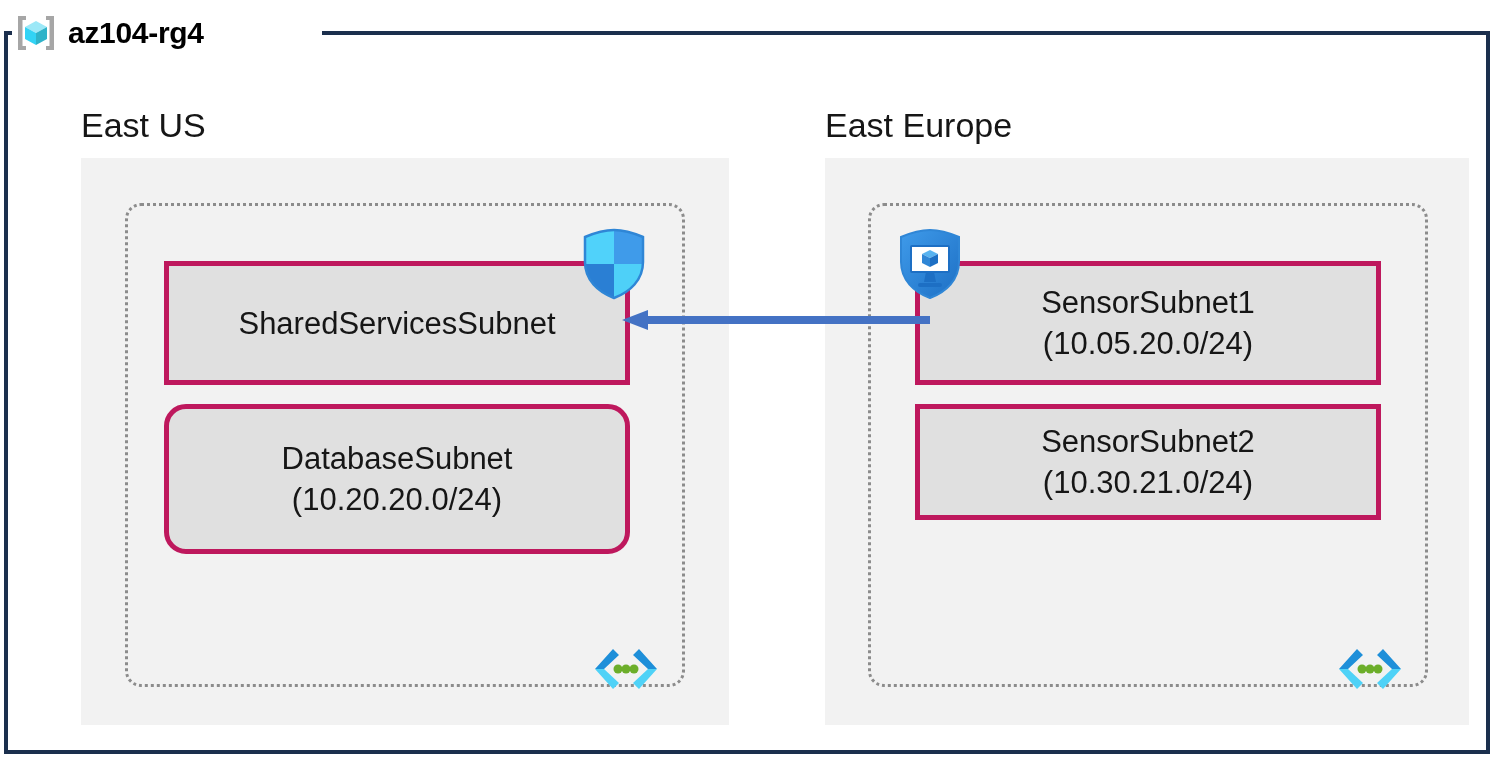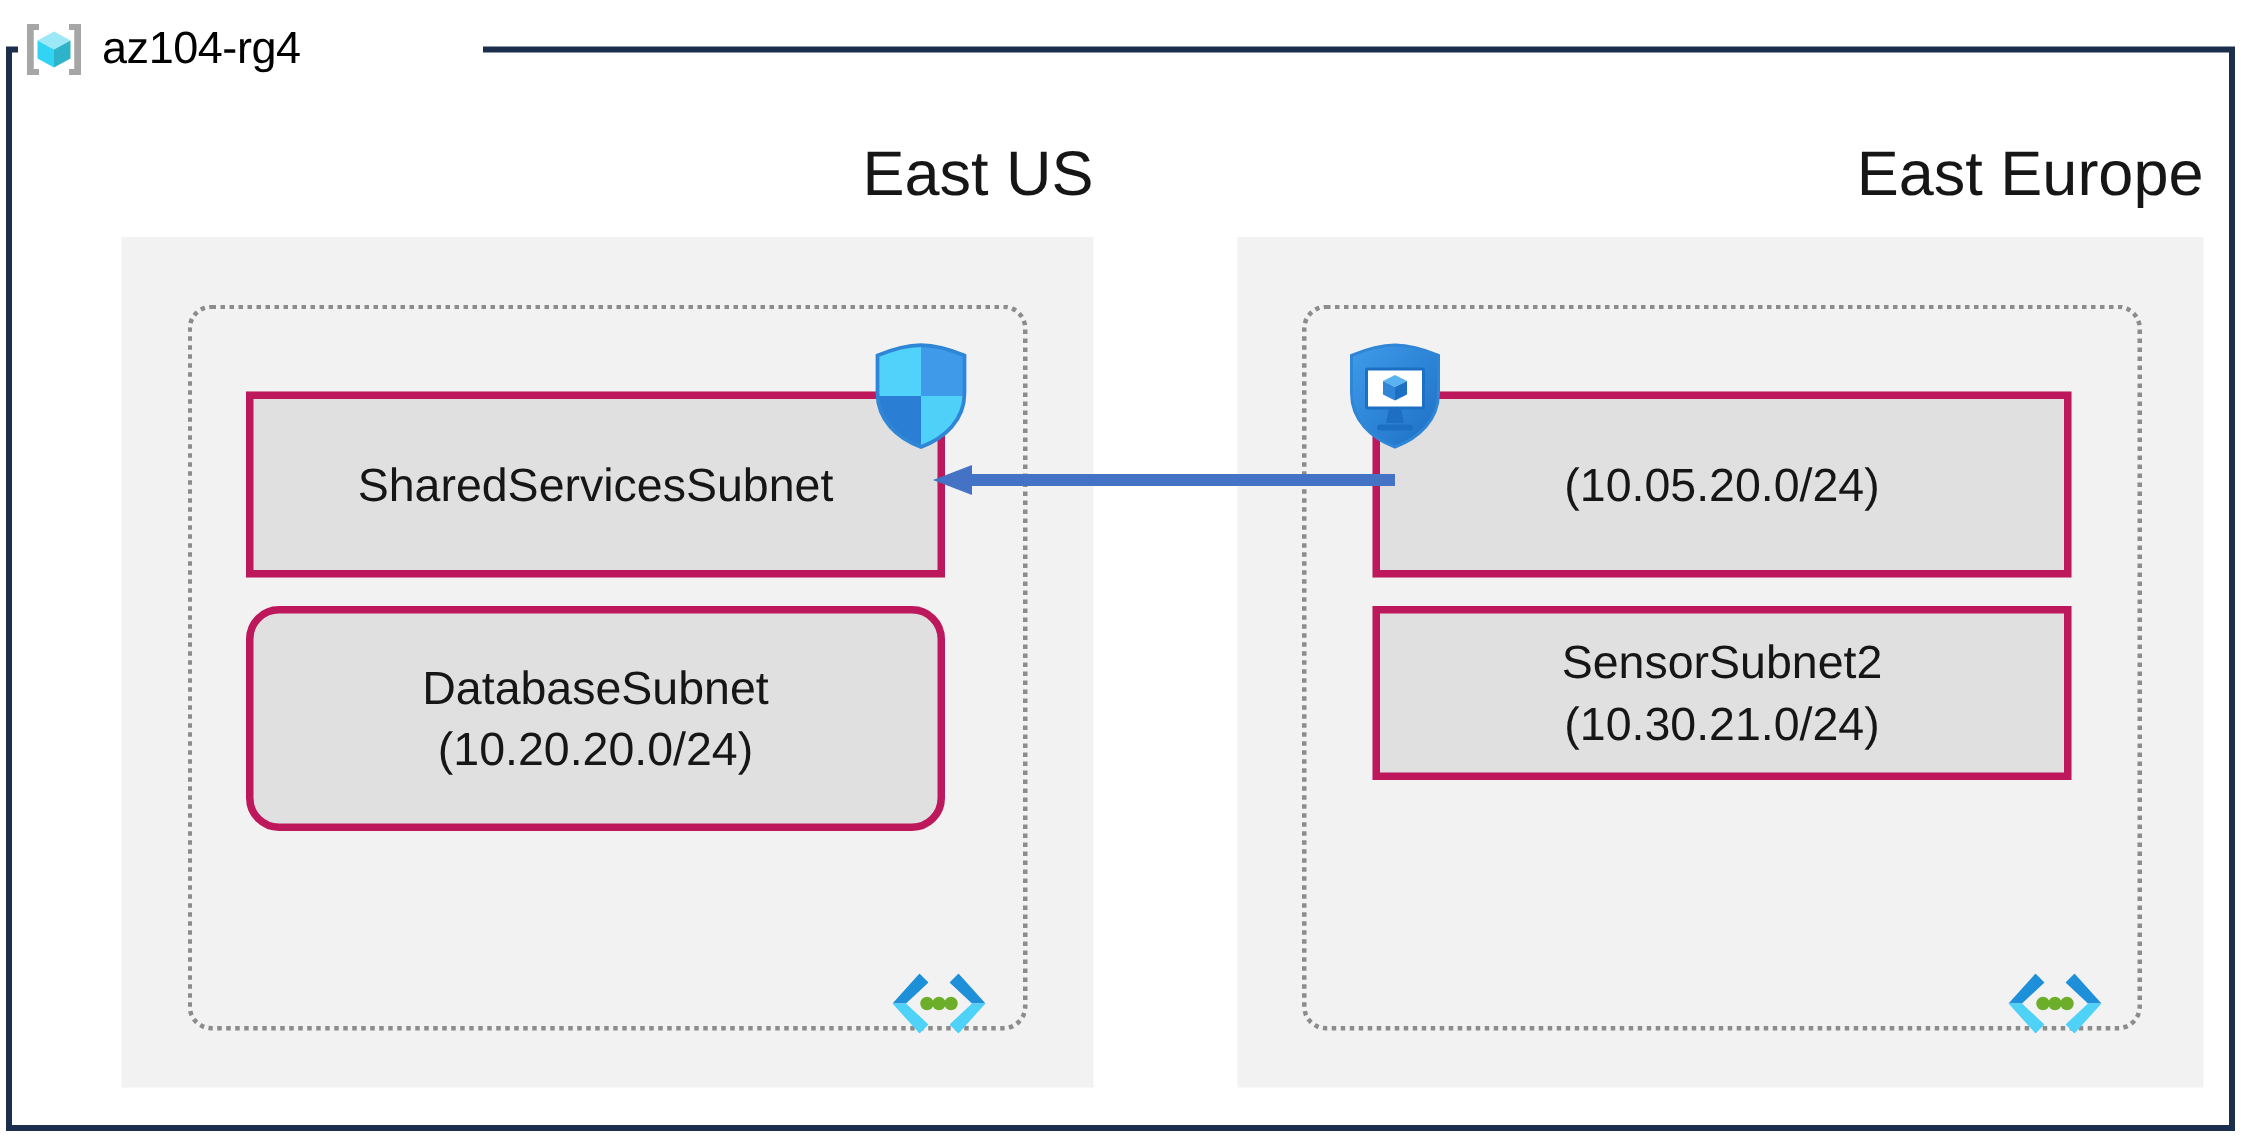--- a/index.html
+++ b/index.html
@@ -46,40 +46,40 @@
     left: 14px;
     top: 7px;
     height: 52px;
     display: flex;
     align-items: center;
     gap: 10px;
     z-index: 4;
   }
   .rg-title {
     font-size: 30px;
-    font-weight: normal;
+    font-weight: bold;
     color: #000000;
     letter-spacing: -0.3px;
     white-space: nowrap;
   }
 
   
   .region {
     position: absolute;
     background: #f2f2f2;
   }
   .region-east  { left: 81px;  top: 158px; width: 648px;  height: 567px; }
   .region-west  { left: 825px; top: 158px; width: 644px;  height: 567px; }
 
   .region-label {
     position: absolute;
-    top: 92px;
-    font-size: 42px;
+    top: 106px;
+    font-size: 34px;
     color: #161616;
-    text-align: right;
+    text-align: left;
     white-space: nowrap;
   }
   .region-label-east { left: 81px;  width: 648px; }
   .region-label-west { left: 825px; width: 644px; }
 
   
   .vnet {
     position: absolute;
     border: 3px dotted #8c8c8c;
     border-radius: 16px;
@@ -173,20 +173,21 @@
   <div class="subnet sn-l2">
     <div class="subnet-line">DatabaseSubnet</div>
     <div class="subnet-line">(10.20.20.0/24)</div>
   </div>
 
   <div class="vnet vnet-right">
     
   </div>
 
   <div class="subnet sn-r1">
+    <div class="subnet-line">SensorSubnet1</div>
     <div class="subnet-line">(10.05.20.0/24)</div>
   </div>
 
   <div class="subnet sn-r2">
     <div class="subnet-line">SensorSubnet2</div>
     <div class="subnet-line">(10.30.21.0/24)</div>
   </div>
 
   <span class="icon icon-nsg-left">
     <svg width="68" height="72" viewBox="0 0 68 72">

